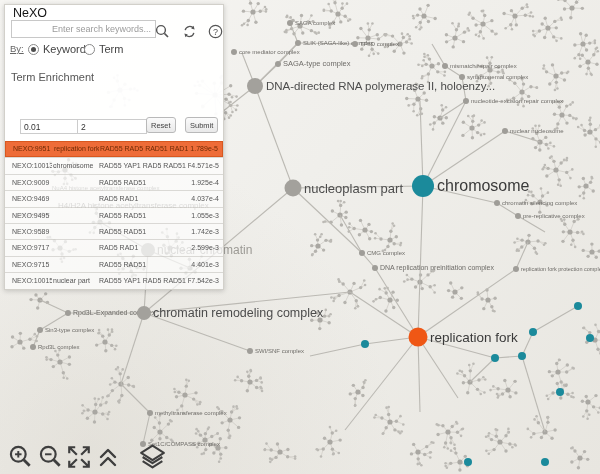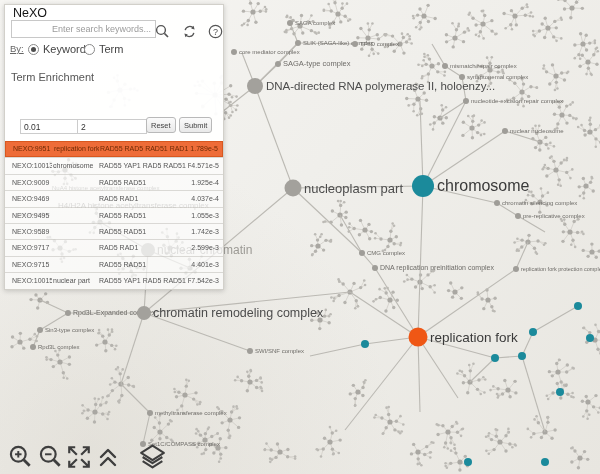--- a/index.html
+++ b/index.html
@@ -2235,21 +2235,21 @@
       </svg>
       <span class="by-label">By:</span>
       <span class="radio sel" style="left:23px;top:39px"></span>
       <span class="radio-label" style="left:38px;top:38px">Keywords</span>
       <span class="radio" style="left:79px;top:39px"></span>
       <span class="radio-label" style="left:94px;top:38px">Term</span>
       <div class="te-title">Term Enrichment</div>
       <input class="num-input" style="left: 3px; width: 62px; margin-left: 12px;" type="text" value="0.01">
       <input class="num-input" style="left: 72px; width: 62px;" type="text" value="2">
       <button class="btn" style="left:141px">Reset</button>
-      <button class="btn" style="left:174px">Submit</button>
+      <button class="btn" style="left:180px">Submit</button>
     </div>
     <div class="rtable">
         <div class="trow hl">
           <span class="rid">NEXO:9951</span>
           <span class="rterm">replication fork</span>
           <span class="rgenes">RAD55 RAD5 RAD51 RAD1</span>
           <span class="rpval">1.789e-5</span>
         </div>
         <div class="trow">
           <span class="rid">NEXO:10013</span>

